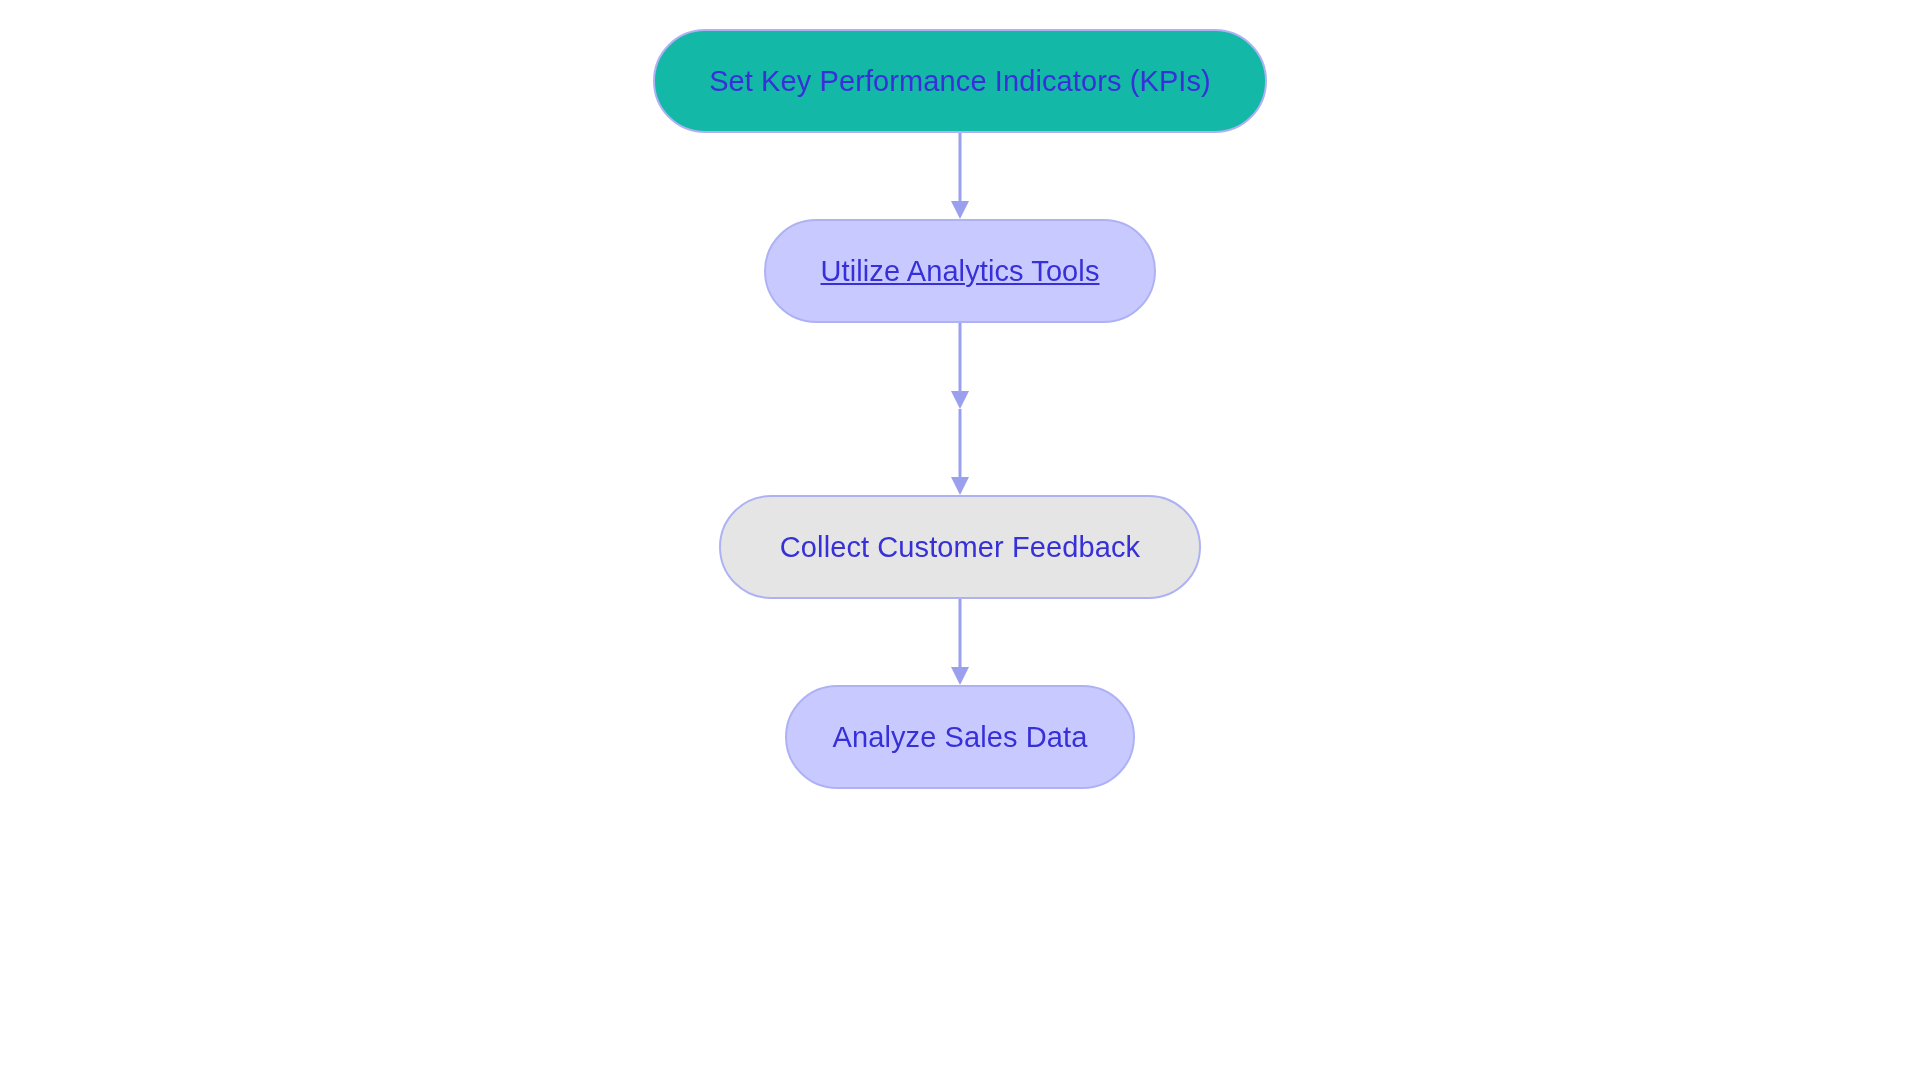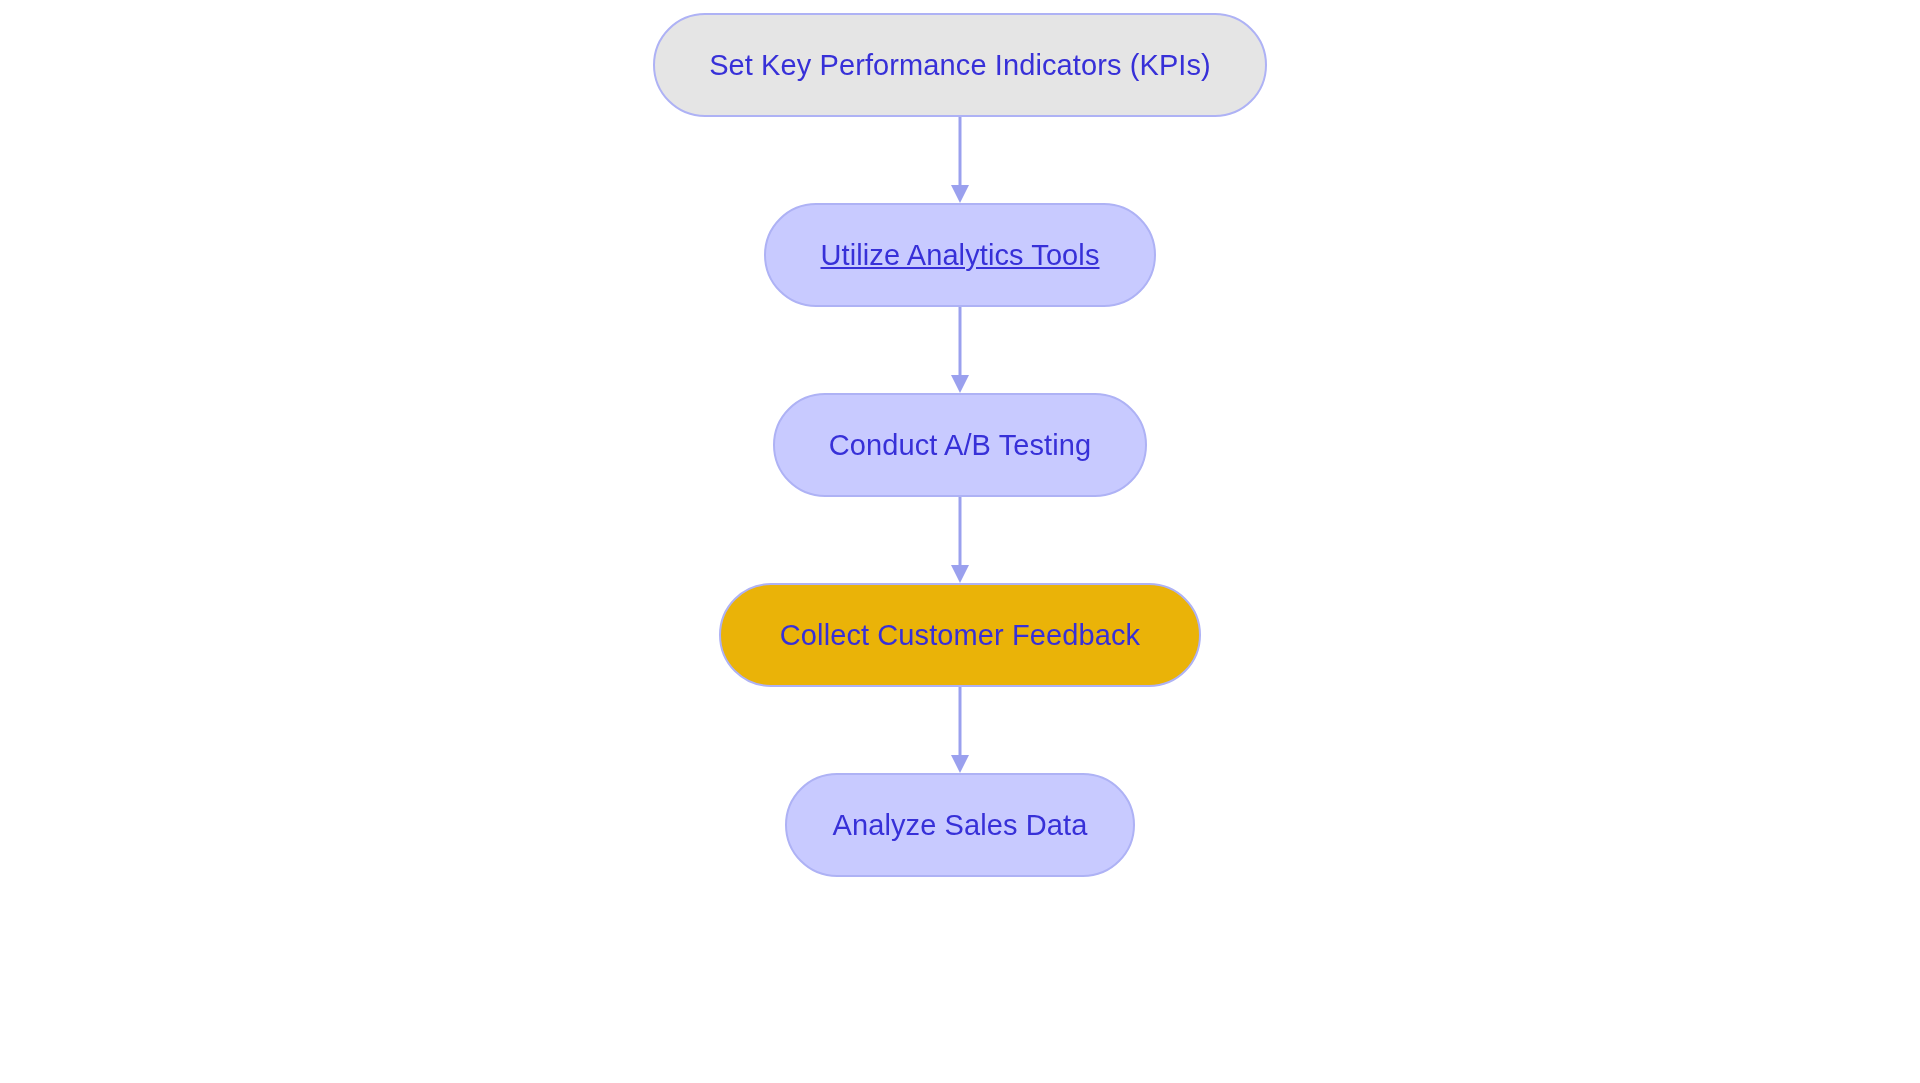--- a/index.html
+++ b/index.html
@@ -71,48 +71,45 @@
     flex: none;
     display: block;
   }
 </style>
 </head>
 <body>
 
 <div id="flowchart-canvas" style="background: rgb(255, 255, 255);">
   <div class="flow-column">
 
-    <div class="flow-node node-w-0" style="background: #e5e5e5; border-color: rgb(174, 178, 245);">
+    <div class="flow-node node-w-0" style="background: #14b8a6; border-color: rgb(174, 178, 245); margin-top: 16px;">
       <span class="flow-node-label" style="color: rgb(55, 48, 216);">Set Key Performance Indicators (KPIs)</span>
     </div>
 
     <svg class="flow-connector" viewBox="0 0 40 86" xmlns="http://www.w3.org/2000/svg" aria-hidden="true">
       <line x1="20" y1="0" x2="20" y2="70" stroke="#9aa0ee" stroke-width="3"></line>
       <polygon points="11,68 29,68 20,86" fill="#9aa0ee"></polygon>
     </svg>
 
     <div class="flow-node node-w-1" style="background: rgb(200, 202, 255); border-color: rgb(174, 178, 245);">
       <span class="flow-node-label" style="color: rgb(55, 48, 216); text-decoration: underline;">Utilize Analytics Tools</span>
     </div>
 
     <svg class="flow-connector" viewBox="0 0 40 86" xmlns="http://www.w3.org/2000/svg" aria-hidden="true">
       <line x1="20" y1="0" x2="20" y2="70" stroke="#9aa0ee" stroke-width="3"></line>
       <polygon points="11,68 29,68 20,86" fill="#9aa0ee"></polygon>
     </svg>
 
-    <div class="flow-node node-w-2" style="background: rgb(200, 202, 255); border-color: rgb(174, 178, 245);">
-      <span class="flow-node-label" style="color: rgb(55, 48, 216);">Conduct A/B Testing</span>
-    </div>
 
     <svg class="flow-connector" viewBox="0 0 40 86" xmlns="http://www.w3.org/2000/svg" aria-hidden="true">
       <line x1="20" y1="0" x2="20" y2="70" stroke="#9aa0ee" stroke-width="3"></line>
       <polygon points="11,68 29,68 20,86" fill="#9aa0ee"></polygon>
     </svg>
 
-    <div class="flow-node node-w-3" style="background: #eab308; border-color: rgb(174, 178, 245);">
+    <div class="flow-node node-w-3" style="background: #e5e5e5; border-color: rgb(174, 178, 245);">
       <span class="flow-node-label" style="color: rgb(55, 48, 216);">Collect Customer Feedback</span>
     </div>
 
     <svg class="flow-connector" viewBox="0 0 40 86" xmlns="http://www.w3.org/2000/svg" aria-hidden="true">
       <line x1="20" y1="0" x2="20" y2="70" stroke="#9aa0ee" stroke-width="3"></line>
       <polygon points="11,68 29,68 20,86" fill="#9aa0ee"></polygon>
     </svg>
 
     <div class="flow-node node-w-4" style="background: rgb(200, 202, 255); border-color: rgb(174, 178, 245);">
       <span class="flow-node-label" style="color: rgb(55, 48, 216);">Analyze Sales Data</span>

